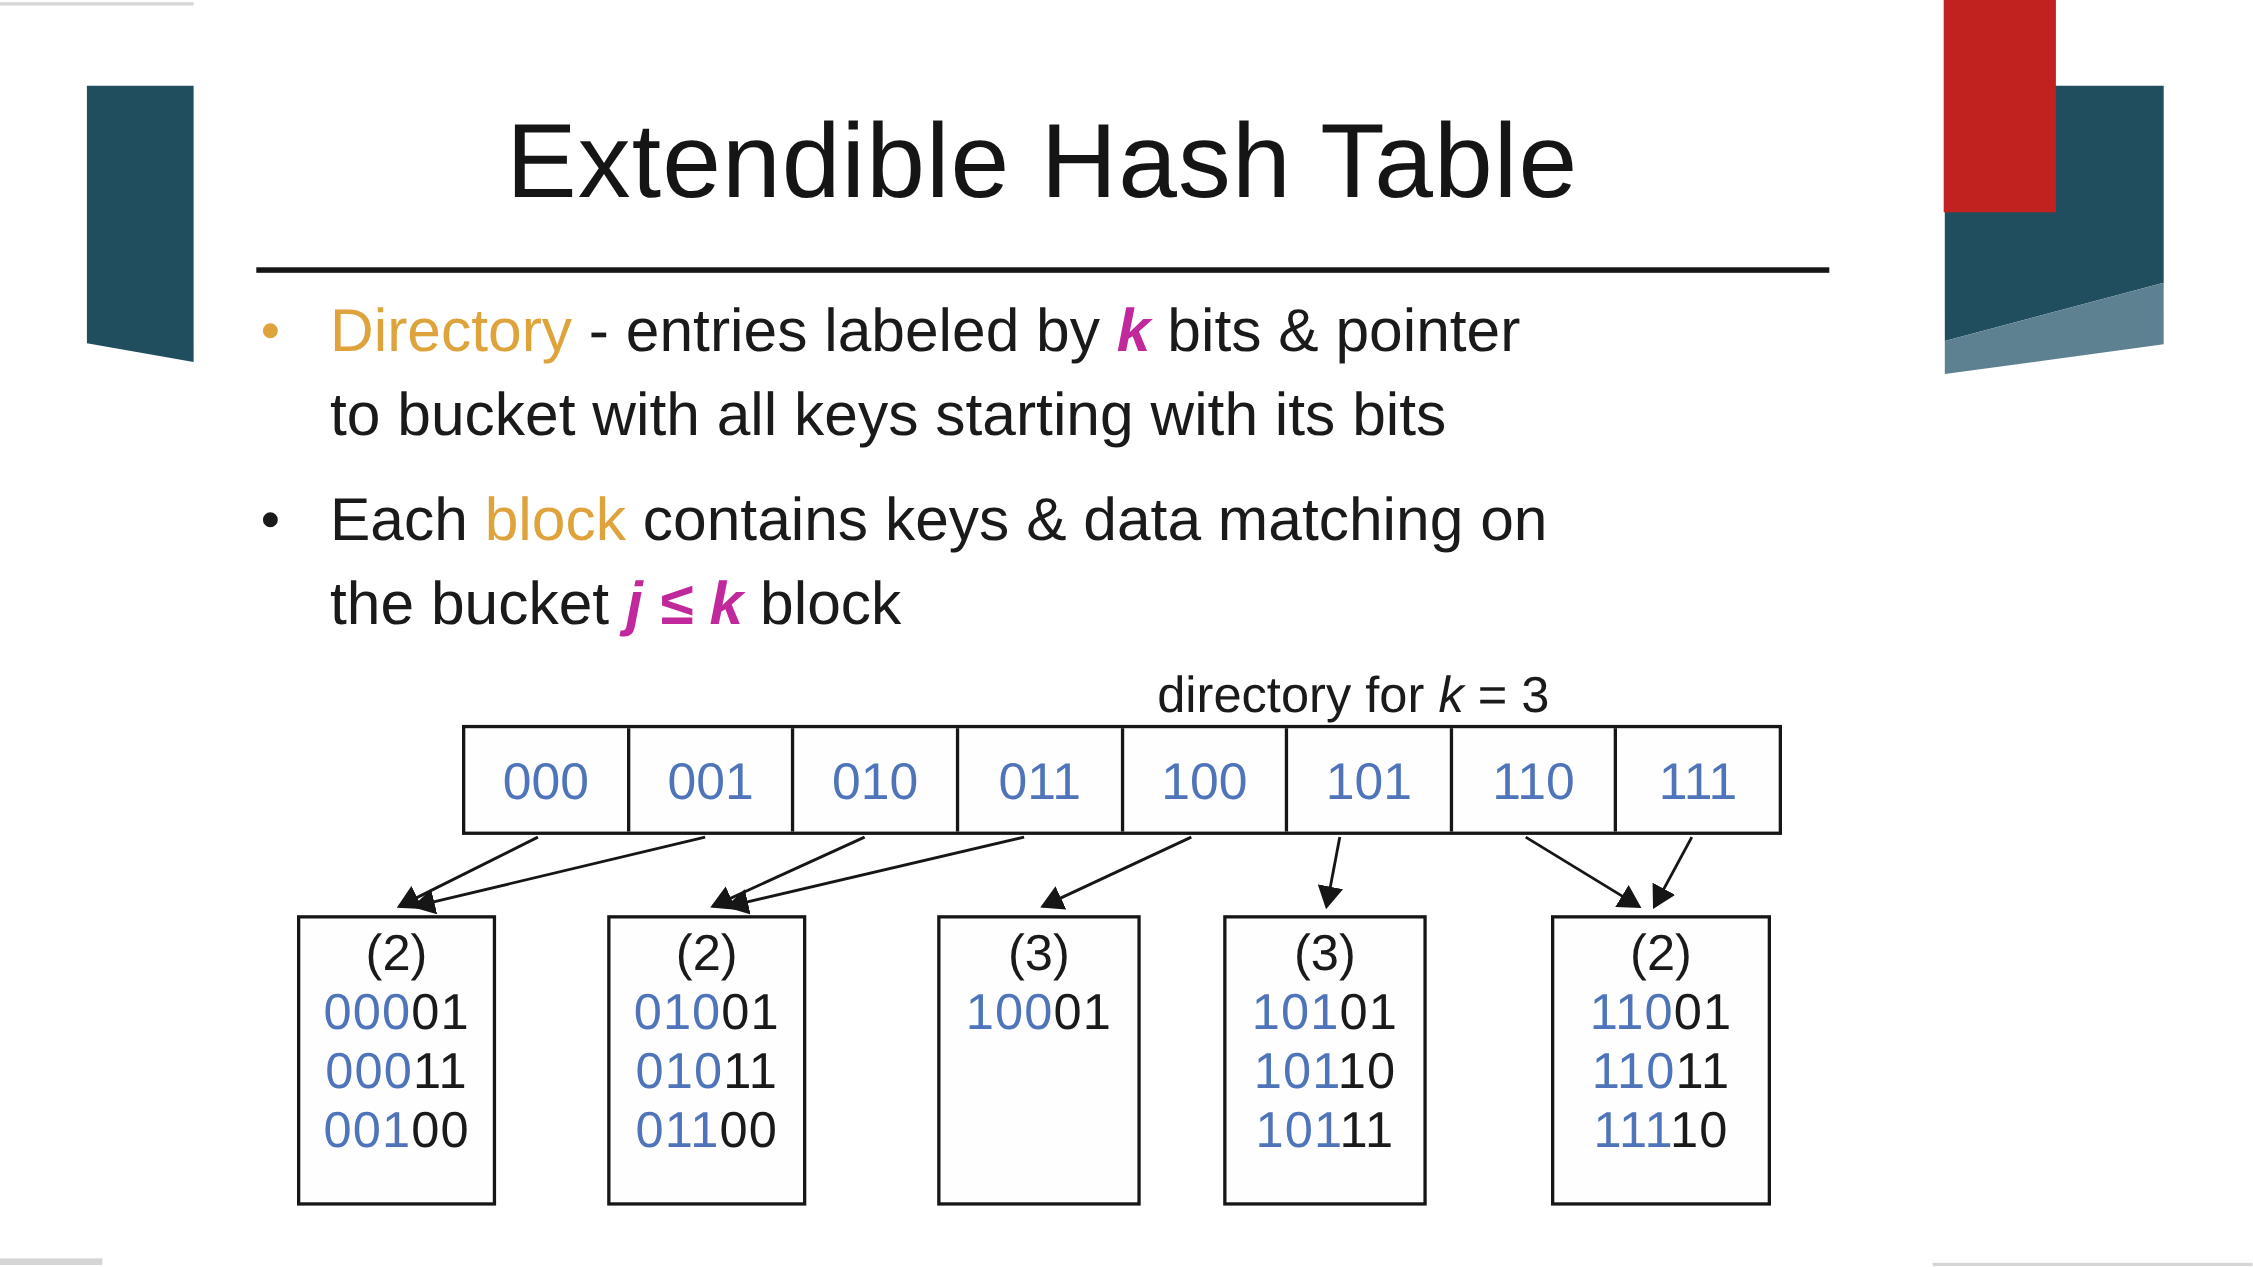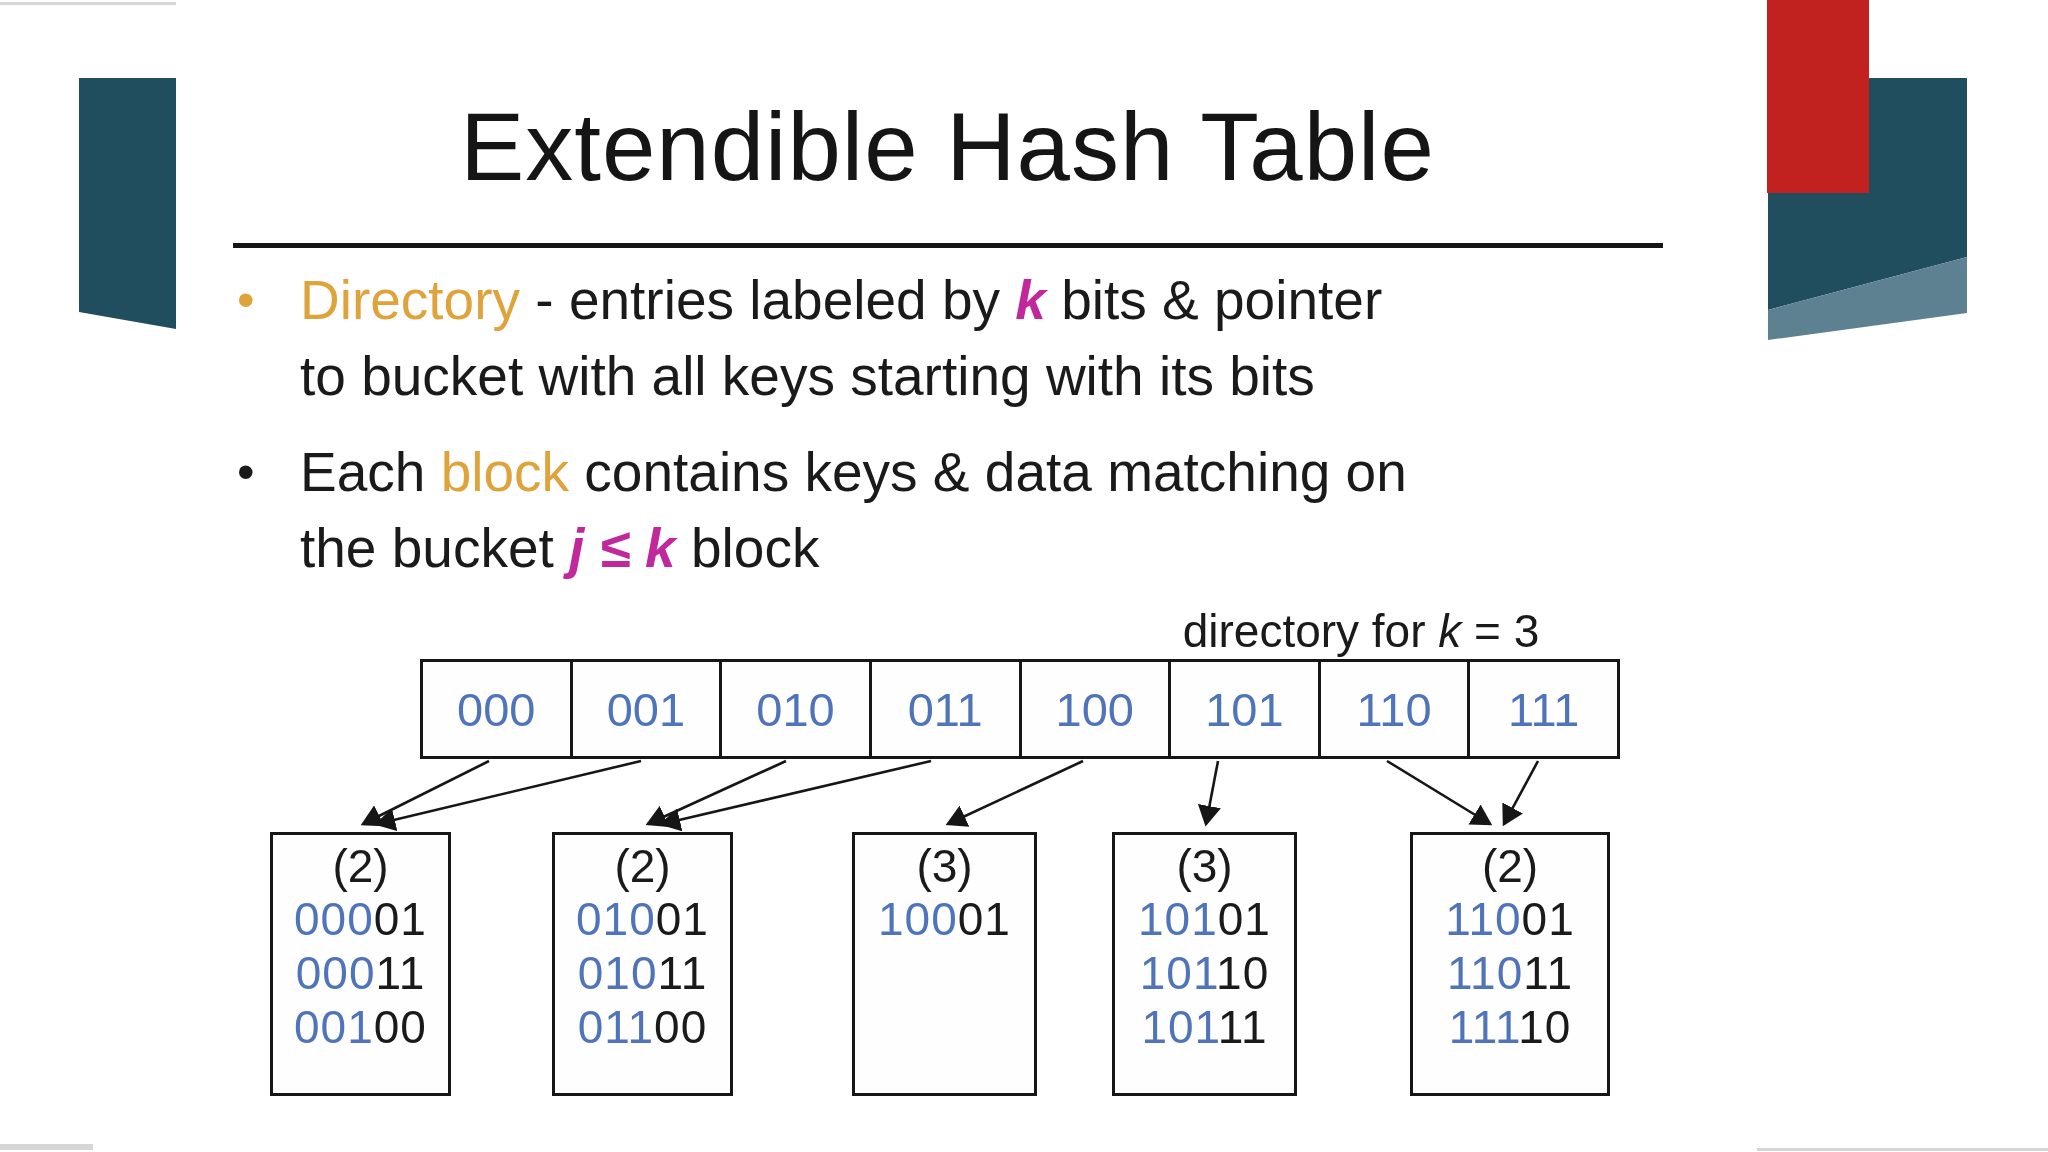--- a/index.html
+++ b/index.html
@@ -43,22 +43,22 @@
     line-height: 76px;
   }
   .marker.orange { color: #DFA33C; }
   .marker.black { color: #1a1a1a; }
   .bullet .line { white-space: nowrap; color: #1a1a1a; }
   .seg-orange { color: #DFA33C; }
   .seg-magenta { color: #C0289C; font-style: italic; font-weight: 600; }
 
   .dir-caption {
     position: absolute;
-    left: 1100px; top: 604px; width: 522px;
-    text-align: center;
+    left: 1052px; top: 604px; width: 522px;
+    text-align: left;
     font-size: 46px;
     color: #1a1a1a;
     white-space: nowrap;
   }
   .dir-caption .k-italic { font-style: italic; }
 
   .dir-row {
     position: absolute;
     left: 420px; top: 659px; width: 1200px; height: 100px;
     display: flex;

